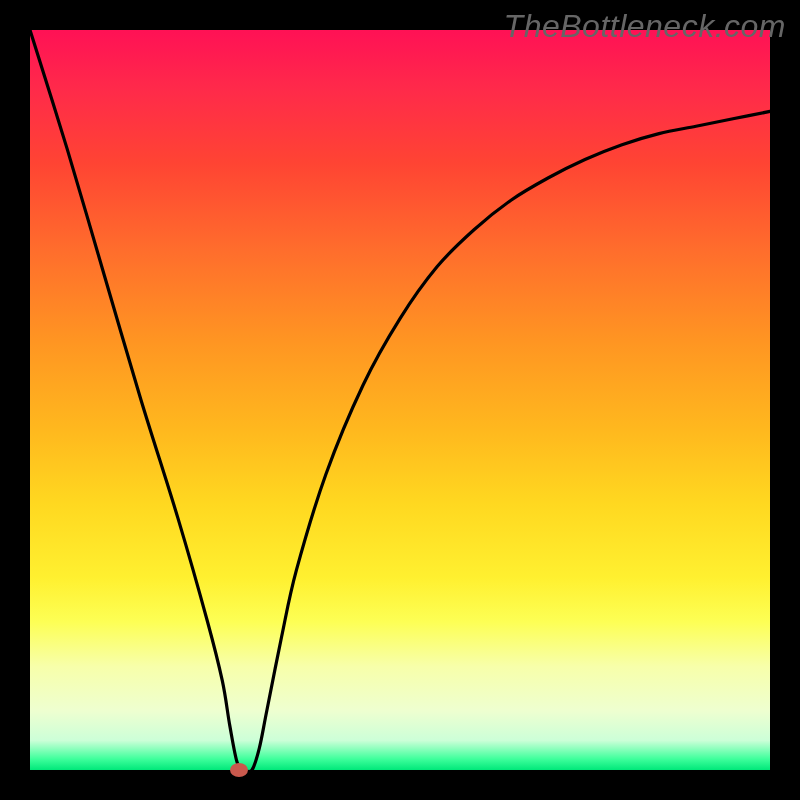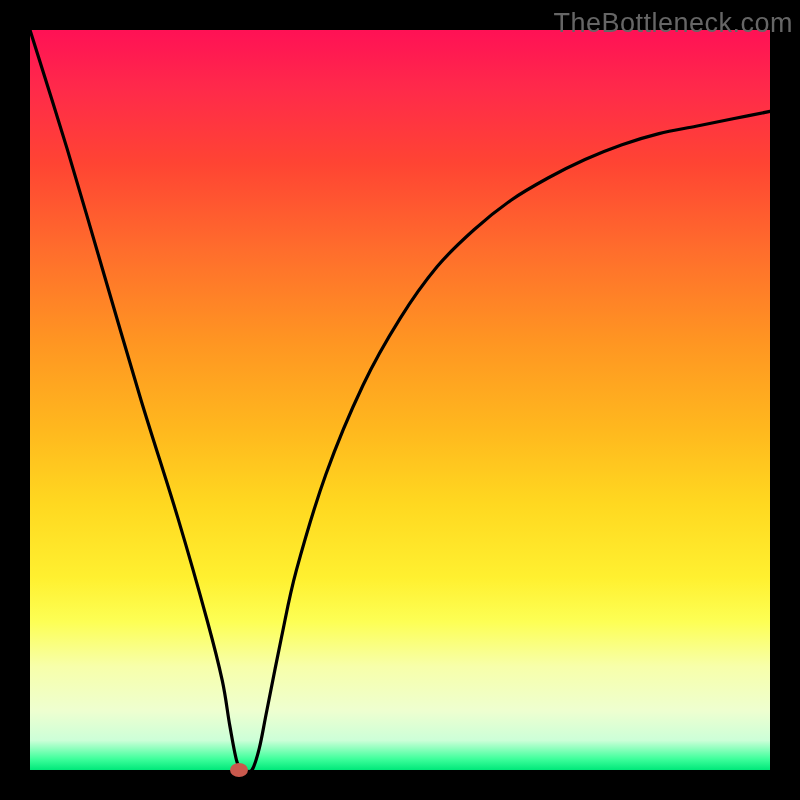--- a/index.html
+++ b/index.html
@@ -7,26 +7,27 @@
     padding: 0;
     width: 800px;
     height: 800px;
     background: #000;
     font-family: Arial, sans-serif;
     position: relative;
   }
   .watermark {
     position: absolute;
     top: 8px;
-    right: 7px;
+    right: 14px;
     color: #666;
-    font-size: 27px;
+    font-size: 32px;
     font-weight: 500;
     z-index: 10;
     letter-spacing: 0.5px;
+    font-style: italic;
   }
   .plot-area {
     position: absolute;
     top: 30px;
     left: 30px;
     width: 740px;
     height: 740px;
     background: linear-gradient(to bottom,
       #ff1155 0%,
       #ff2a4a 8%,

